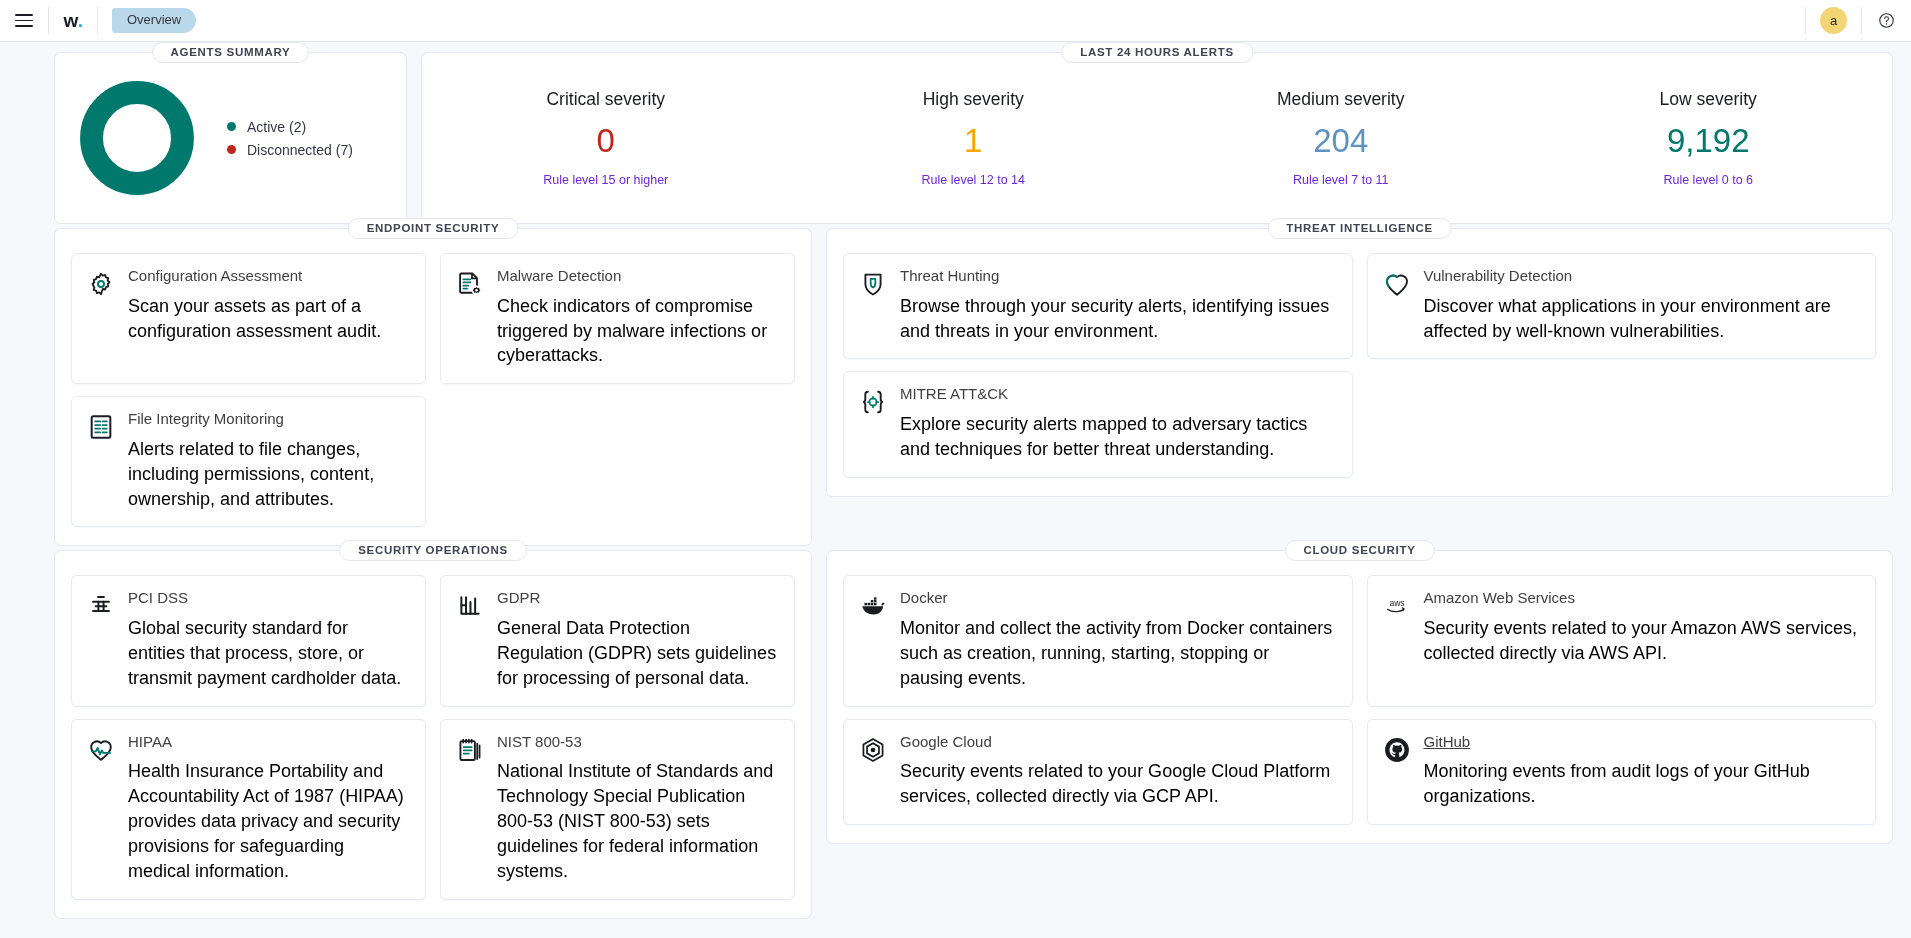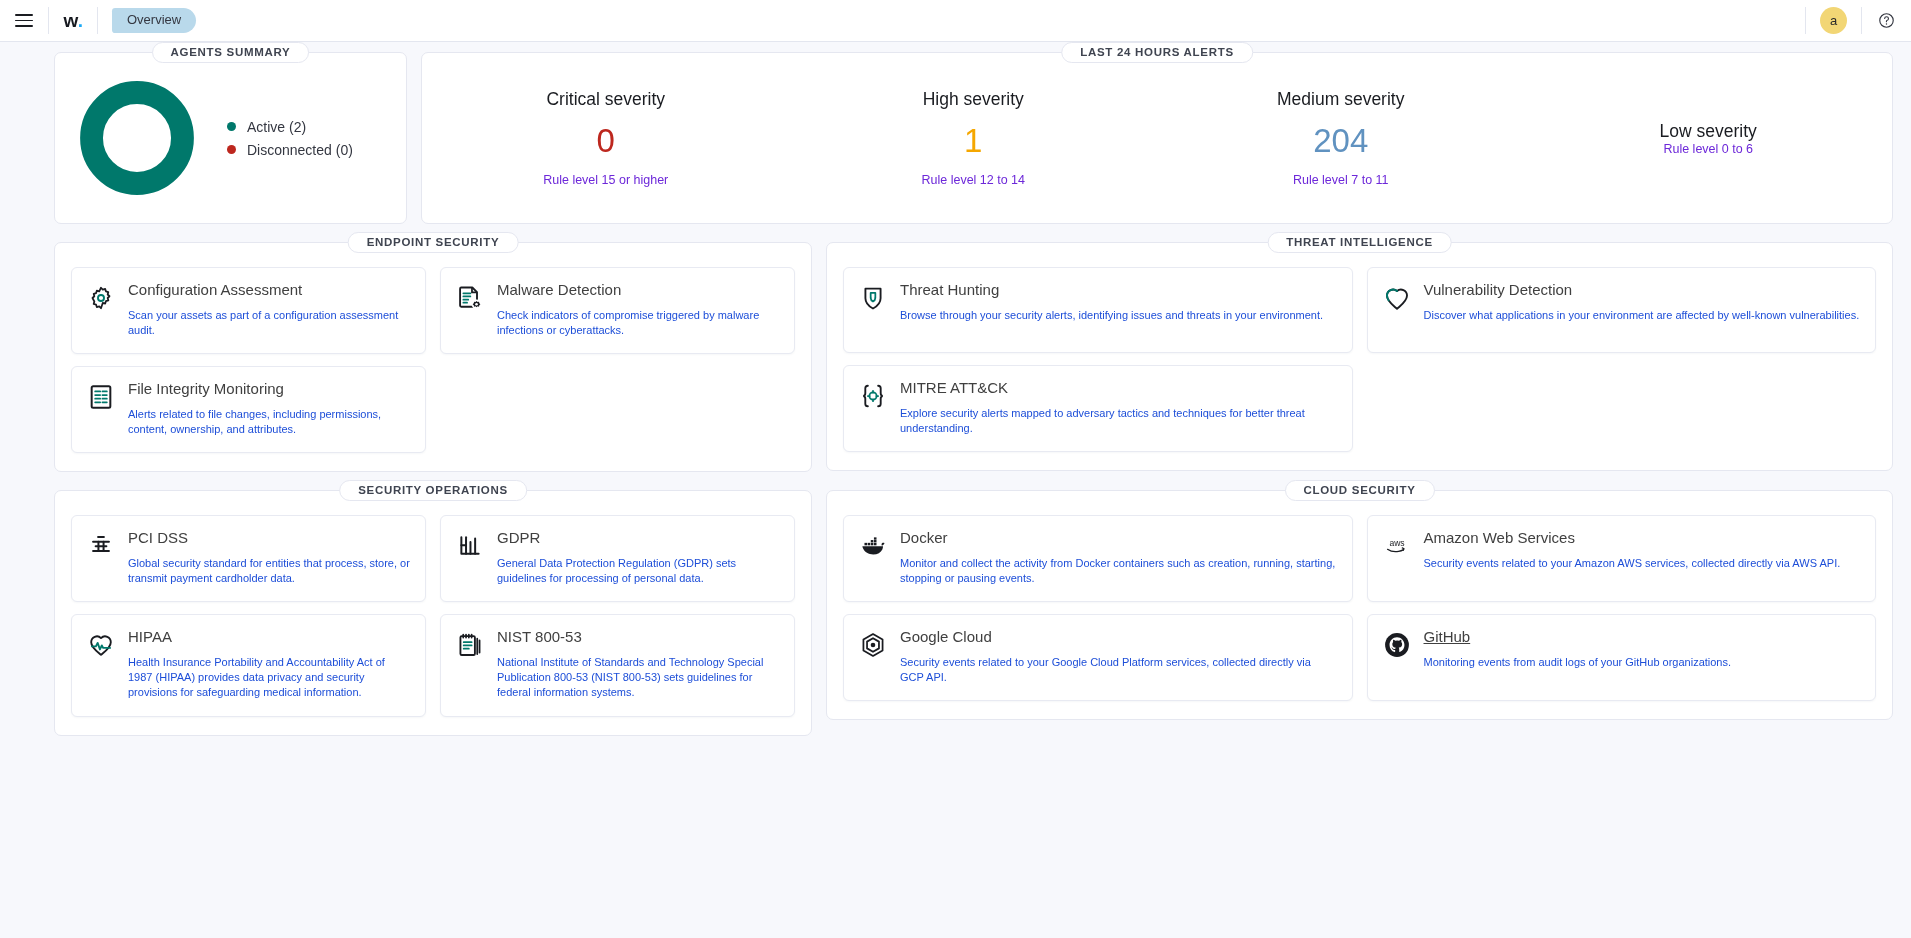--- a/index.html
+++ b/index.html
@@ -42,21 +42,21 @@
     display: flex; align-items: center; justify-content: center;
     font-size: 13px; cursor: pointer;
   }
   .tb-avatar-cell { padding: 0 14px; }
   .tb-help-cell { padding: 0 16px; }
   .help-icon { width: 17px; height: 17px; cursor: pointer; }
 
   
   .content { padding: 10px 18px 0 18px; }
   .row { display: flex; gap: 14px; padding-left: 36px; }
-  .row + .row { margin-top: 18px; }
+  .row + .row { margin-top: 4px; }
 
   
   .panel {
     position: relative;
     background: #fff;
     border: 1px solid #e5e7f0;
     border-radius: 7px;
     padding: 18px 16px 16px 16px;
   }
   .panel-title {
@@ -94,21 +94,21 @@
     border: 1px solid #e8eaf2; border-radius: 6px;
     background: #fff; padding: 13px 15px 15px 14px;
     display: flex; gap: 12px; cursor: pointer;
     box-shadow: 0 1px 2px rgba(30,40,70,.04);
   }
   .card-icon { flex: 0 0 30px; width: 30px; height: 30px; display: flex; align-items: center; justify-content: center; margin-top: 2px; }
   .card-icon svg { width: 28px; height: 28px; }
   .card-text { flex: 1; min-width: 0; }
   .card-title { font-size: 15px; color: #404040; line-height: 1.25; }
   .card-title.linked { text-decoration: underline; }
-  .card-desc { font-size: 11px; color: #1d4ed8; line-height: 1.38; margin-top: 8px; }
+  .card-desc { font-size: 18px; color: #000000; line-height: 1.38; margin-top: 8px; }
 
   .sec-left  .card { min-height: 86px; }
   .sec-right .card { min-height: 86px; }
   .row-sections { align-items: flex-start; }
 </style>
 </head>
 <body>
 
 <div class="topbar">
   <div class="tb-cell tb-burger">
@@ -154,21 +154,21 @@
         <svg class="donut" viewBox="0 0 42 42">
           <circle cx="21" cy="21" r="15.91" fill="none" stroke="#00786b" stroke-width="8"></circle>
         </svg>
         <div class="legend">
           <div class="legend-item">
             <span class="legend-dot" style="background:#00786b"></span>
             <span>Active (2)</span>
           </div>
           <div class="legend-item">
             <span class="legend-dot" style="background:#bd271e"></span>
-            <span>Disconnected (0)</span>
+            <span>Disconnected (7)</span>
           </div>
         </div>
       </div>
     </div>
 
     <div class="panel alerts-panel">
       <div class="panel-title">LAST 24 HOURS ALERTS</div>
       <div class="alerts-body">
         <div class="alert-col">
           <div class="alert-title">Critical severity</div>
@@ -180,20 +180,21 @@
           <div class="alert-value" style="color:#f5a700">1</div>
           <div class="alert-sub">Rule level 12 to 14</div>
         </div>
         <div class="alert-col">
           <div class="alert-title">Medium severity</div>
           <div class="alert-value" style="color:#6092c0">204</div>
           <div class="alert-sub">Rule level 7 to 11</div>
         </div>
         <div class="alert-col">
           <div class="alert-title">Low severity</div>
+          <div class="alert-value" style="color:#00786b">9,192</div>
           <div class="alert-sub">Rule level 0 to 6</div>
         </div>
       </div>
     </div>
   </div>
 
   <div class="row row-sections">
 
     <div class="panel sec-panel sec-left">
       <div class="panel-title">ENDPOINT SECURITY</div>

